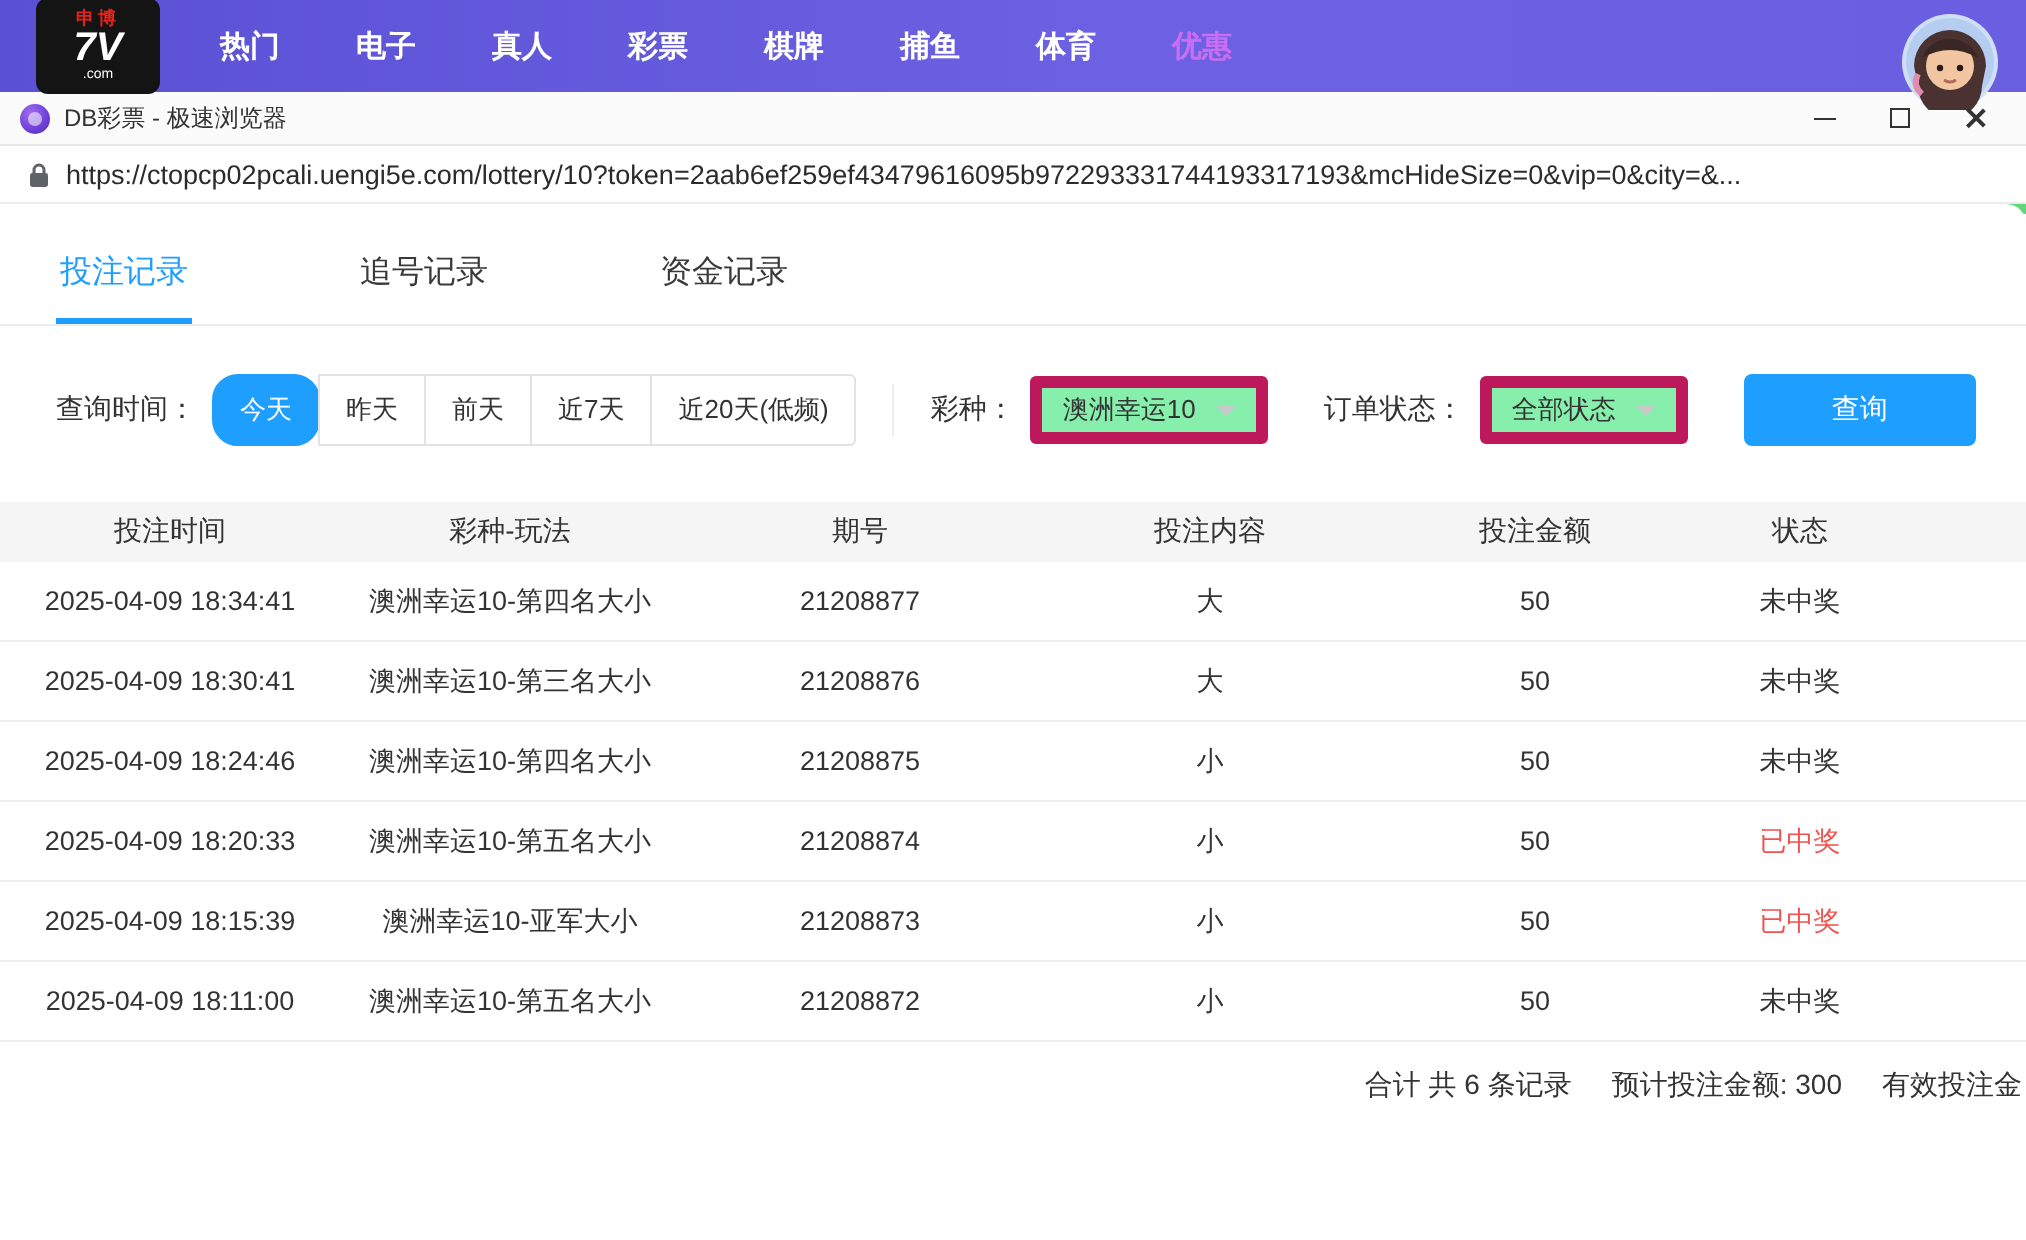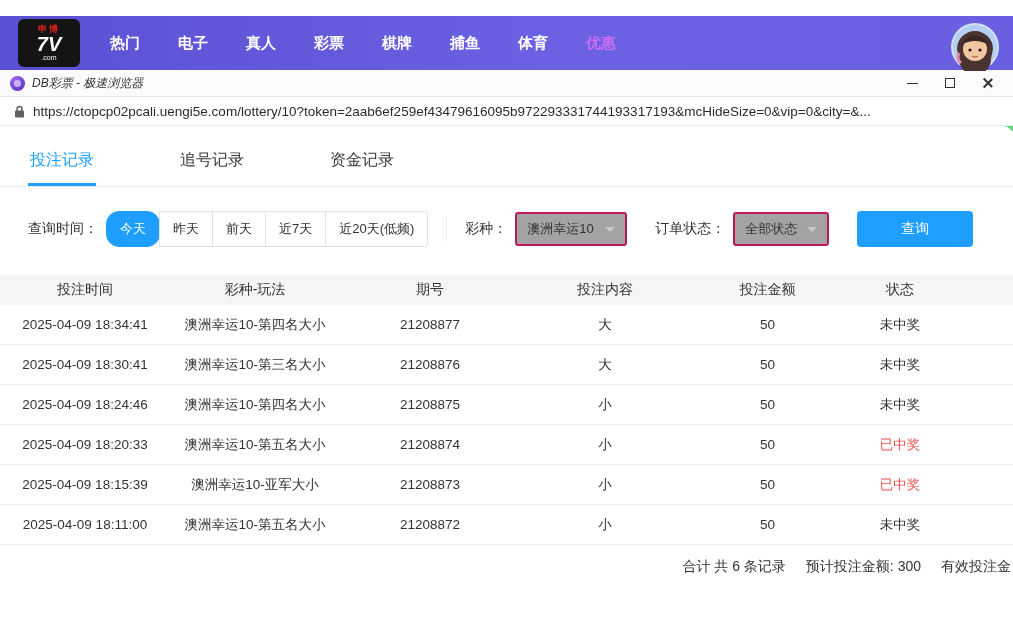--- a/index.html
+++ b/index.html
@@ -1,34 +1,34 @@
 <!DOCTYPE html>
 <html><head>
 <meta charset="utf-8">
 <style>
   * { margin:0; padding:0; box-sizing:border-box; }
   html,body { width:1013px; height:620px; overflow:hidden; background:#fff;
     font-family:"Liberation Sans","DejaVu Sans",sans-serif; }
 
   
-  .topbar { height:54px; background:linear-gradient(90deg,#5a50d4,#6c61e2 55%,#6a5fe0);
-    display:flex; align-items:center; padding:0 18px; position:relative;margin-top:16px; }
+  .topbar { height:46px; background:linear-gradient(90deg,#5a50d4,#6c61e2 55%,#6a5fe0);
+    display:flex; align-items:center; padding:0 18px; position:relative; }
   .logo { width:62px; height:48px; background:#141414; border-radius:6px;
     display:flex; flex-direction:column; align-items:center; justify-content:center; line-height:1; cursor:pointer; }
   .logo-cn { color:#e5231b; font-size:9px; font-weight:bold; letter-spacing:2px; }
   .logo-7v { color:#fff; font-size:20px; font-weight:bold; font-style:italic; }
   .logo-com { color:#fff; font-size:7px; }
   .navitems { display:flex; margin-left:30px; gap:38px; }
   .navitem { color:#fff; font-size:15px; font-weight:bold; cursor:pointer; white-space:nowrap; }
   .navitem.hl { color:#c96ef2; }
   .avatar { position:absolute; right:14px; top:7px; width:48px; height:48px; border-radius:50%; cursor:pointer; }
 
   
   .titlebar { height:27px; background:#fbfbfb; border-bottom:1px solid #e7e7e7;
-    display:flex; align-items:center; padding:0 10px;font-style:italic; }
+    display:flex; align-items:center; padding:0 10px; }
   .favicon { width:15px; height:15px; border-radius:50%;
     background:radial-gradient(circle at 35% 30%,#a06bf0,#6d3fd8 60%,#4d2bb0); margin-right:7px; position:relative; }
   .favicon::after { content:""; position:absolute; left:4px; top:4px; width:7px; height:7px;
     border-radius:50%; background:rgba(255,255,255,.55); }
   .wintitle { font-size:12px; color:#333; }
   .winctrls { margin-left:auto; display:flex; align-items:center; gap:8px; }
   .wbtn { width:30px; height:22px; display:flex; align-items:center; justify-content:center; cursor:pointer; position:relative; }
   .ic-min { width:11px; height:0; border-bottom:1px solid #333; display:block; }
   .ic-max { width:10px; height:10px; border:1px solid #333; display:block; }
   .ic-close { width:12px; height:12px; position:relative; display:block; }
@@ -54,21 +54,21 @@
 
   .filters { display:flex; align-items:center; margin:24px 0 0 28px; font-size:14px; color:#333; }
   .flabel { margin-right:8px; white-space:nowrap; }
   .seg { display:flex; }
   .segbtn { border:1px solid #e2e2e2; background:#fff; color:#333; font-size:13px;
     padding:8px 13px; margin-left:-1px; cursor:pointer; white-space:nowrap; }
   .segbtn:first-child { margin-left:0; border-radius:3px 0 0 3px; }
   .segbtn:last-child { border-radius:0 3px 3px 0; }
   .segbtn.active { background:#1e9fff; border-color:#1e9fff; color:#fff; border-radius:13px; }
   .divider { width:1px; height:26px; background:#eee; margin:0 18px; }
-  .select { border:2px solid #be185d; border-radius:3px; background:#a3a3a3; height:34px;
+  .select { border:6px solid #be185d; border-radius:3px; background:#86efac; height:34px;
     display:flex; align-items:center; padding:0 10px; cursor:pointer; min-width:112px; justify-content:space-between; }
   .select .val { font-size:13px; color:#333; margin-right:10px; }
   .caret { width:0; height:0; border-left:5px solid transparent; border-right:5px solid transparent;
     border-top:5px solid #c9c9c9; }
   .gap { width:28px; }
   .btn-query { background:#1e9fff; color:#fff; border:none; border-radius:4px;
     font-size:14px; padding:9px 44px; margin-left:28px; cursor:pointer; }
 
   
   .table { margin-top:28px; }

